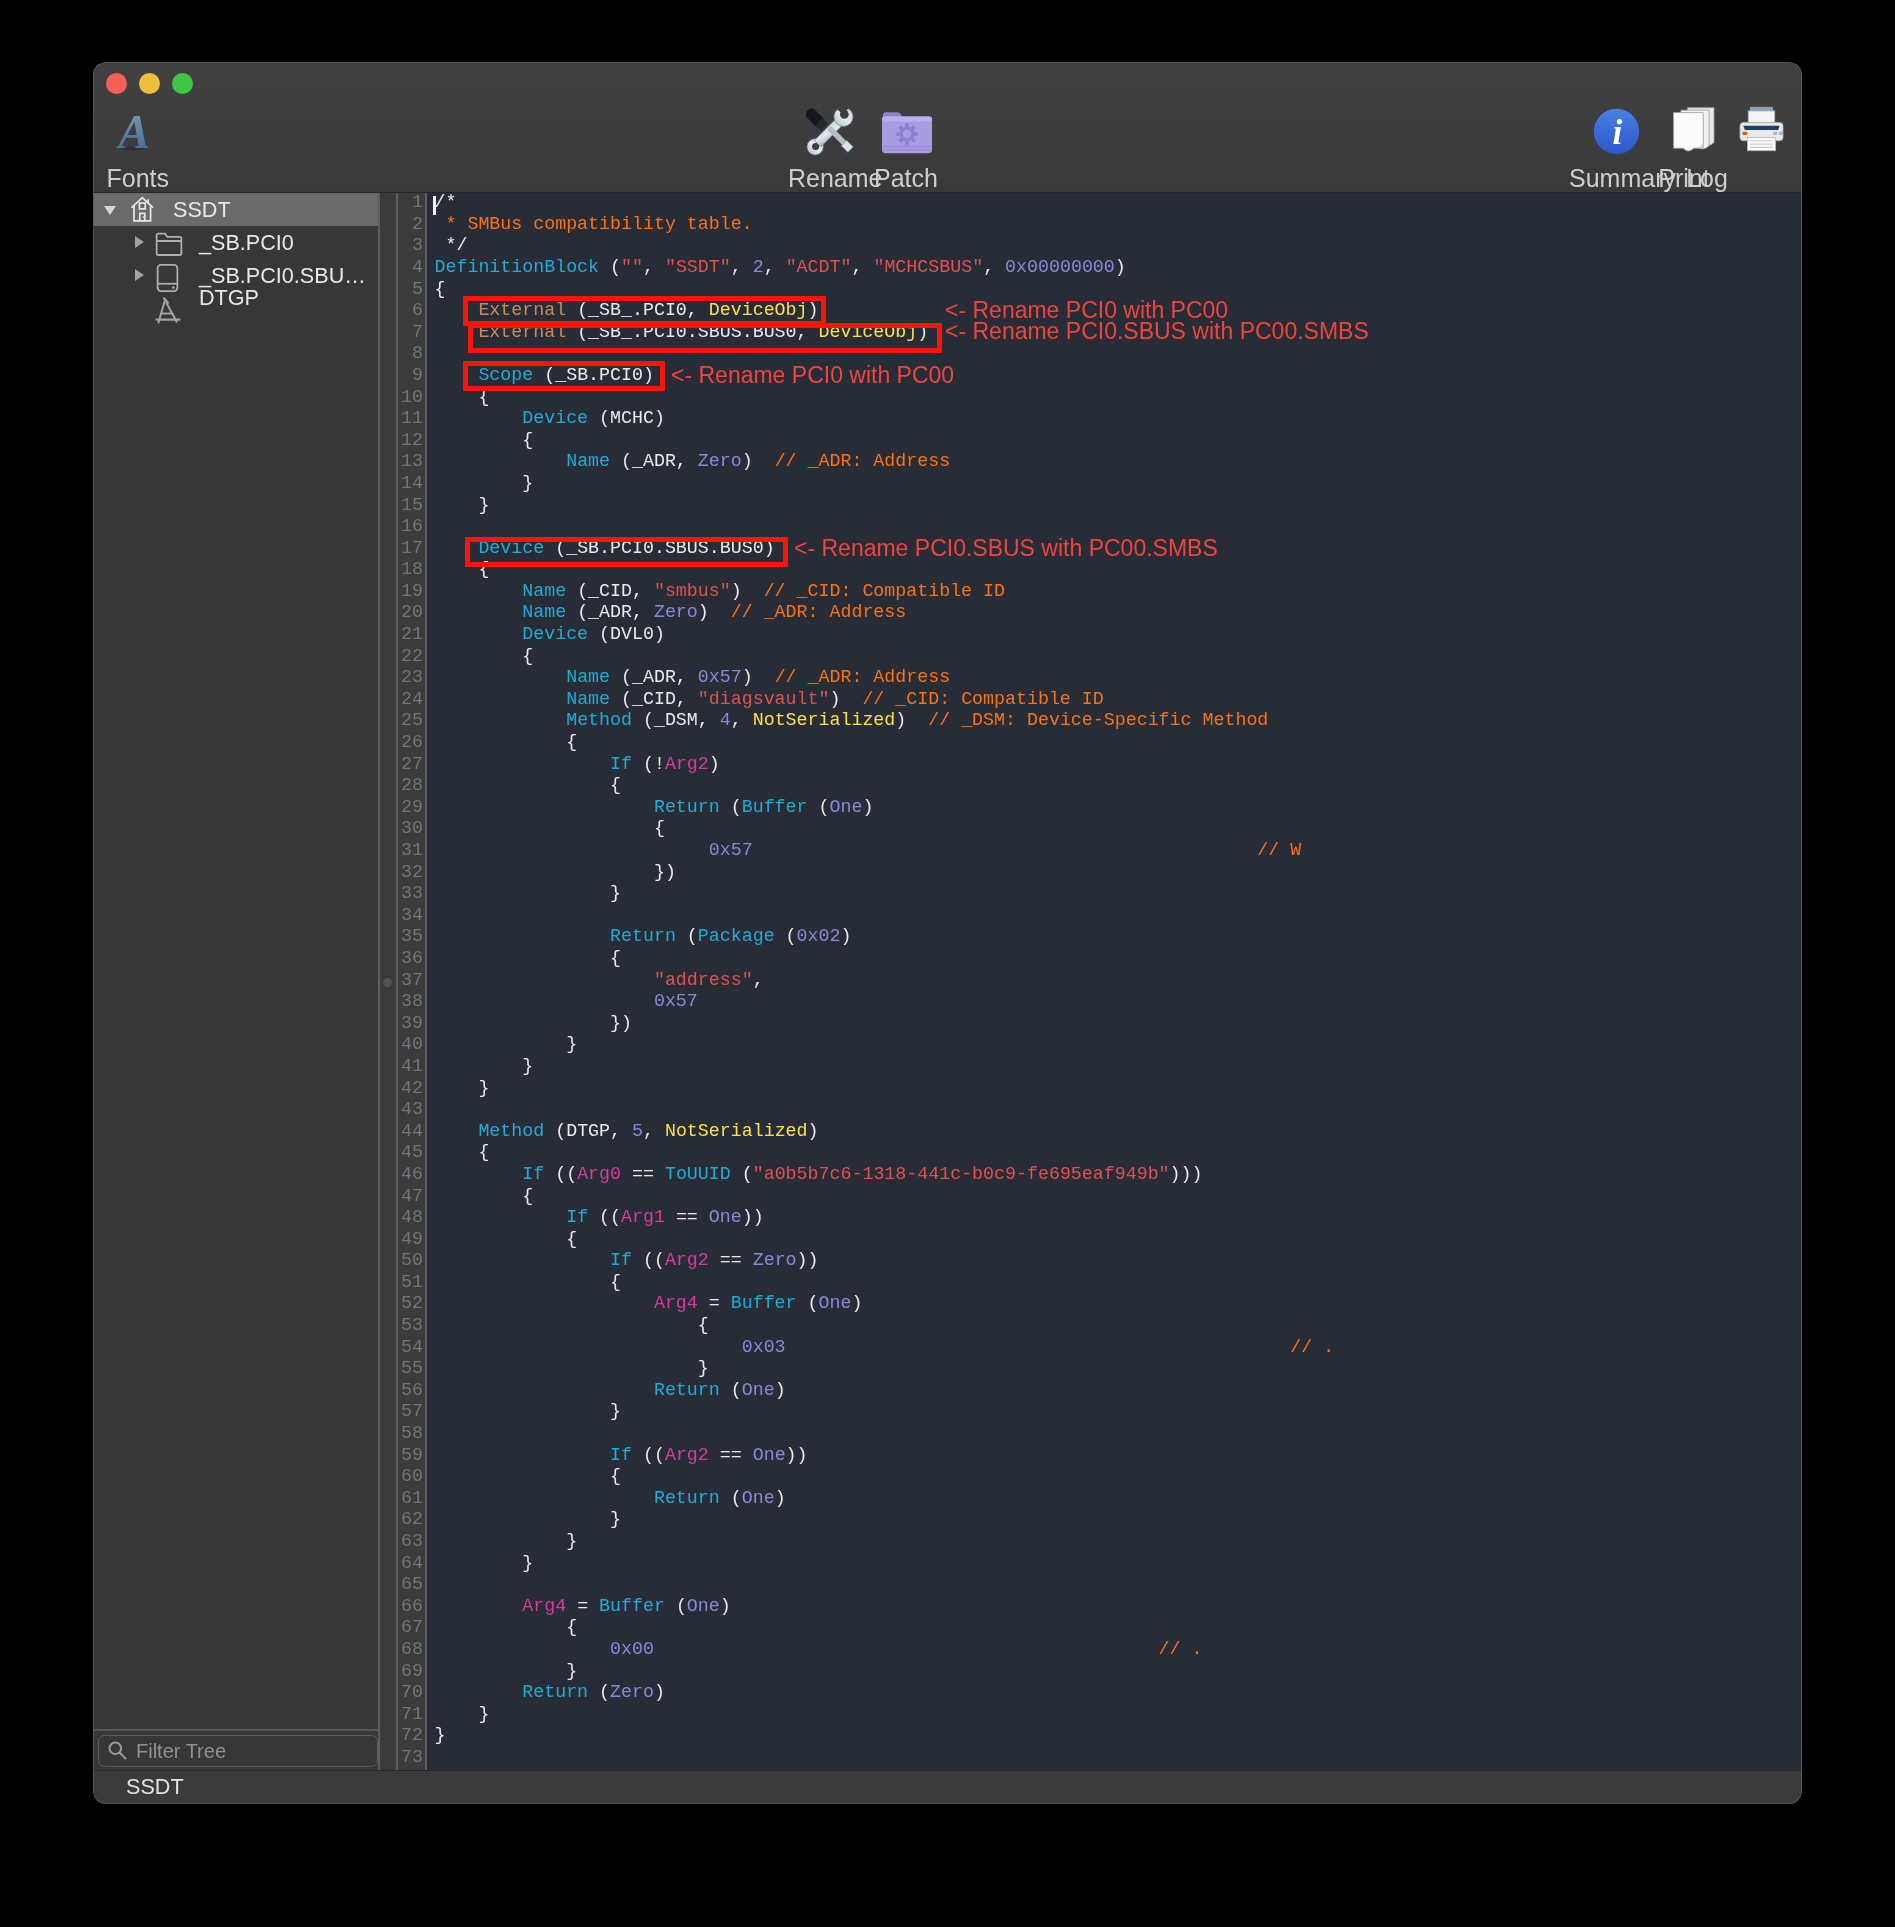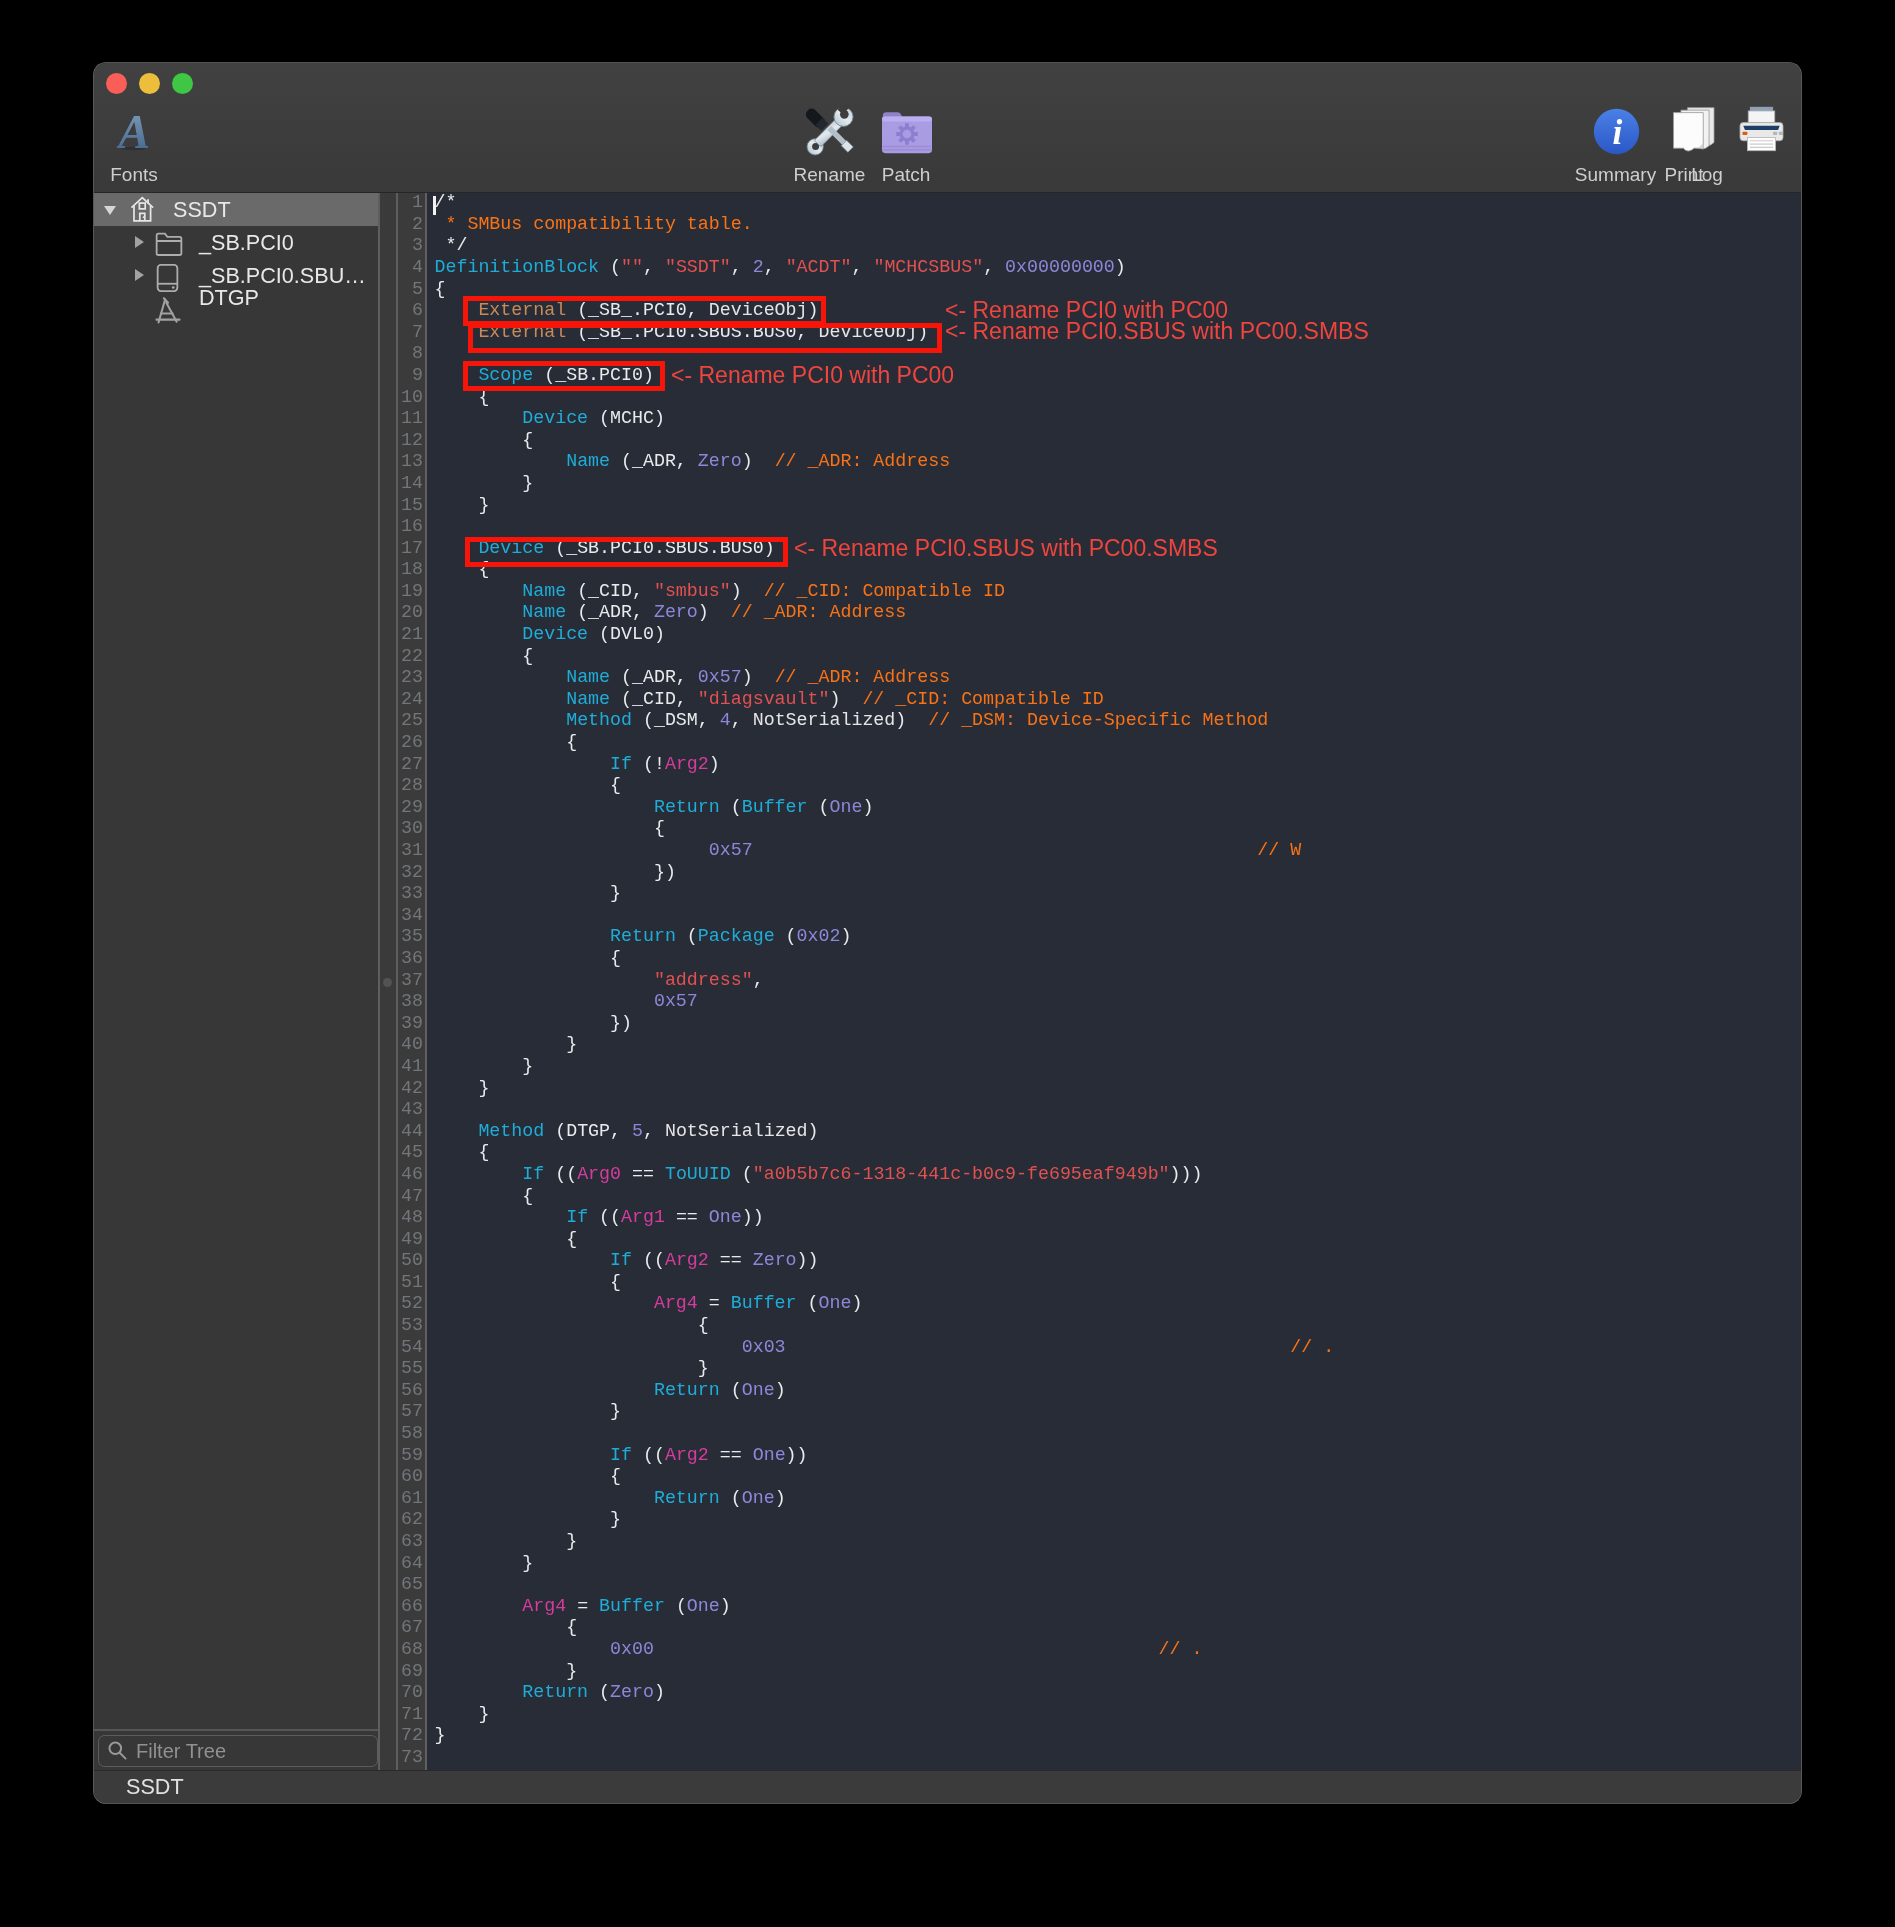--- a/index.html
+++ b/index.html
@@ -7,21 +7,21 @@
 #win { position:absolute; left:94px; top:63px; width:1707px; height:1740px;
        background:#272c37; border-radius:11.6px; box-shadow:0 0 0 0.8px #6e6e6e;
        overflow:hidden; }
 
 #toolbar { position:absolute; left:0; top:0; width:1707px; height:130px;
            background:linear-gradient(#414141,#393939); border-bottom:1.7px solid #262626; }
 .tl { position:absolute; top:10px; width:21px; height:21px; border-radius:50%; }
 #titlegrp { position:absolute; top:5px; left:0; width:1707px; height:28px;
             display:flex; align-items:center; justify-content:center; }
 #titlegrp span { font-size:21.6px; font-weight:700; color:#d6d6d6; margin-left:10.8px; }
-.tblabel { position:absolute; font-size:19px; color:#cecece; text-align:center; top:101px; }
+.tblabel { position:absolute; font-size:25px; color:#cecece; text-align:center; top:101px; }
 
 #sidebar { position:absolute; left:0; top:130px; width:285px; height:1577px; background:#373737; }
 #selrow { position:absolute; left:0; top:0; width:285px; height:33px; background:#6a6a6a; }
 .trow { position:absolute; color:#e8e8e8; font-size:21.6px; line-height:33px; height:33px; }
 .tri-d { width:0; height:0; border-left:6.6px solid transparent; border-right:6.6px solid transparent;
          border-top:9.1px solid #d6d6d6; position:absolute; }
 .tri-r { width:0; height:0; border-top:6.6px solid transparent; border-bottom:6.6px solid transparent;
          border-left:9.1px solid #a2a2a2; position:absolute; }
 #filterfield { position:absolute; left:4.2px; top:1542px; width:280px; height:32px;
                border:1.7px solid #5c5c5c; border-radius:6.6px; }
@@ -34,21 +34,21 @@
 #vline3 { position:absolute; left:331px; top:130px; width:1.7px; height:1577px; background:#606060; }
 #gutnums { position:absolute; right:2.5px; top:-0.8px; text-align:right;
            font-family:"Liberation Mono", monospace; font-size:18.3px; line-height:21.6px;
            color:#72767a; white-space:pre; }
 #editor { position:absolute; left:333px; top:130px; width:1374px; height:1577px; background:#272c37;
           overflow:hidden; }
 #codepre { position:absolute; left:7.5px; top:-0.8px; font-family:"Liberation Mono", monospace;
            font-size:18.3px; line-height:21.6px; color:#e8eaec; white-space:pre; }
 #codepre i { font-style:normal; }
 .k { color:#1fadd8; } .s { color:#e25150; } .n { color:#8d87d8; } .c { color:#f97316; }
-.e { color:#c98a59; } .d { color:#e5e5e5; } .a { color:#d63c9e; }
+.e { color:#c98a59; } .d { color:#fde047; } .a { color:#d63c9e; }
 #cursor { position:absolute; left:339px; top:133px; width:2.5px; height:19px; background:#f2f2f2; }
 #graydot { position:absolute; left:289px; top:915px; width:9.1px; height:9.1px; border-radius:50%;
            background:#535353; }
 
 .rbox { position:absolute; border:5px solid #f71408; }
 .rtext { position:absolute; color:#ef453e; font-size:23px; line-height:30px; white-space:pre; }
 
 #statusbar { position:absolute; left:0; top:1707px; width:1707px; height:33px; background:#3b3b3b;
              border-top:1.7px solid #292929; color:#e2e2e2; font-size:21.6px; line-height:32px; }
 </style></head>

